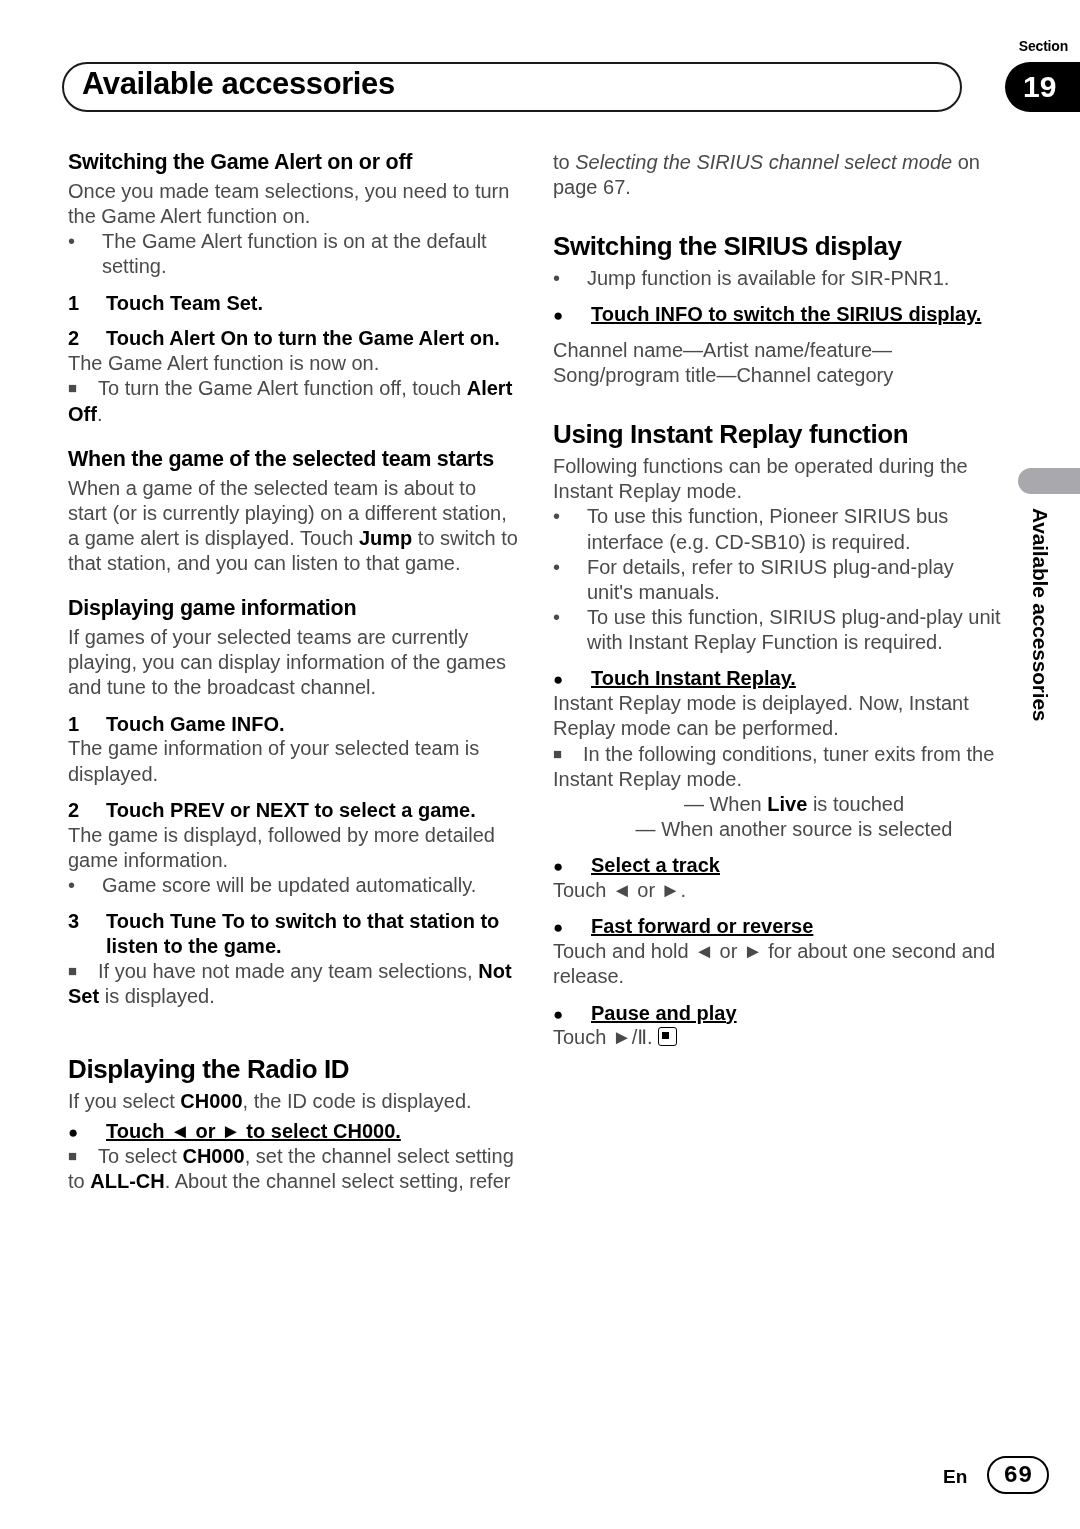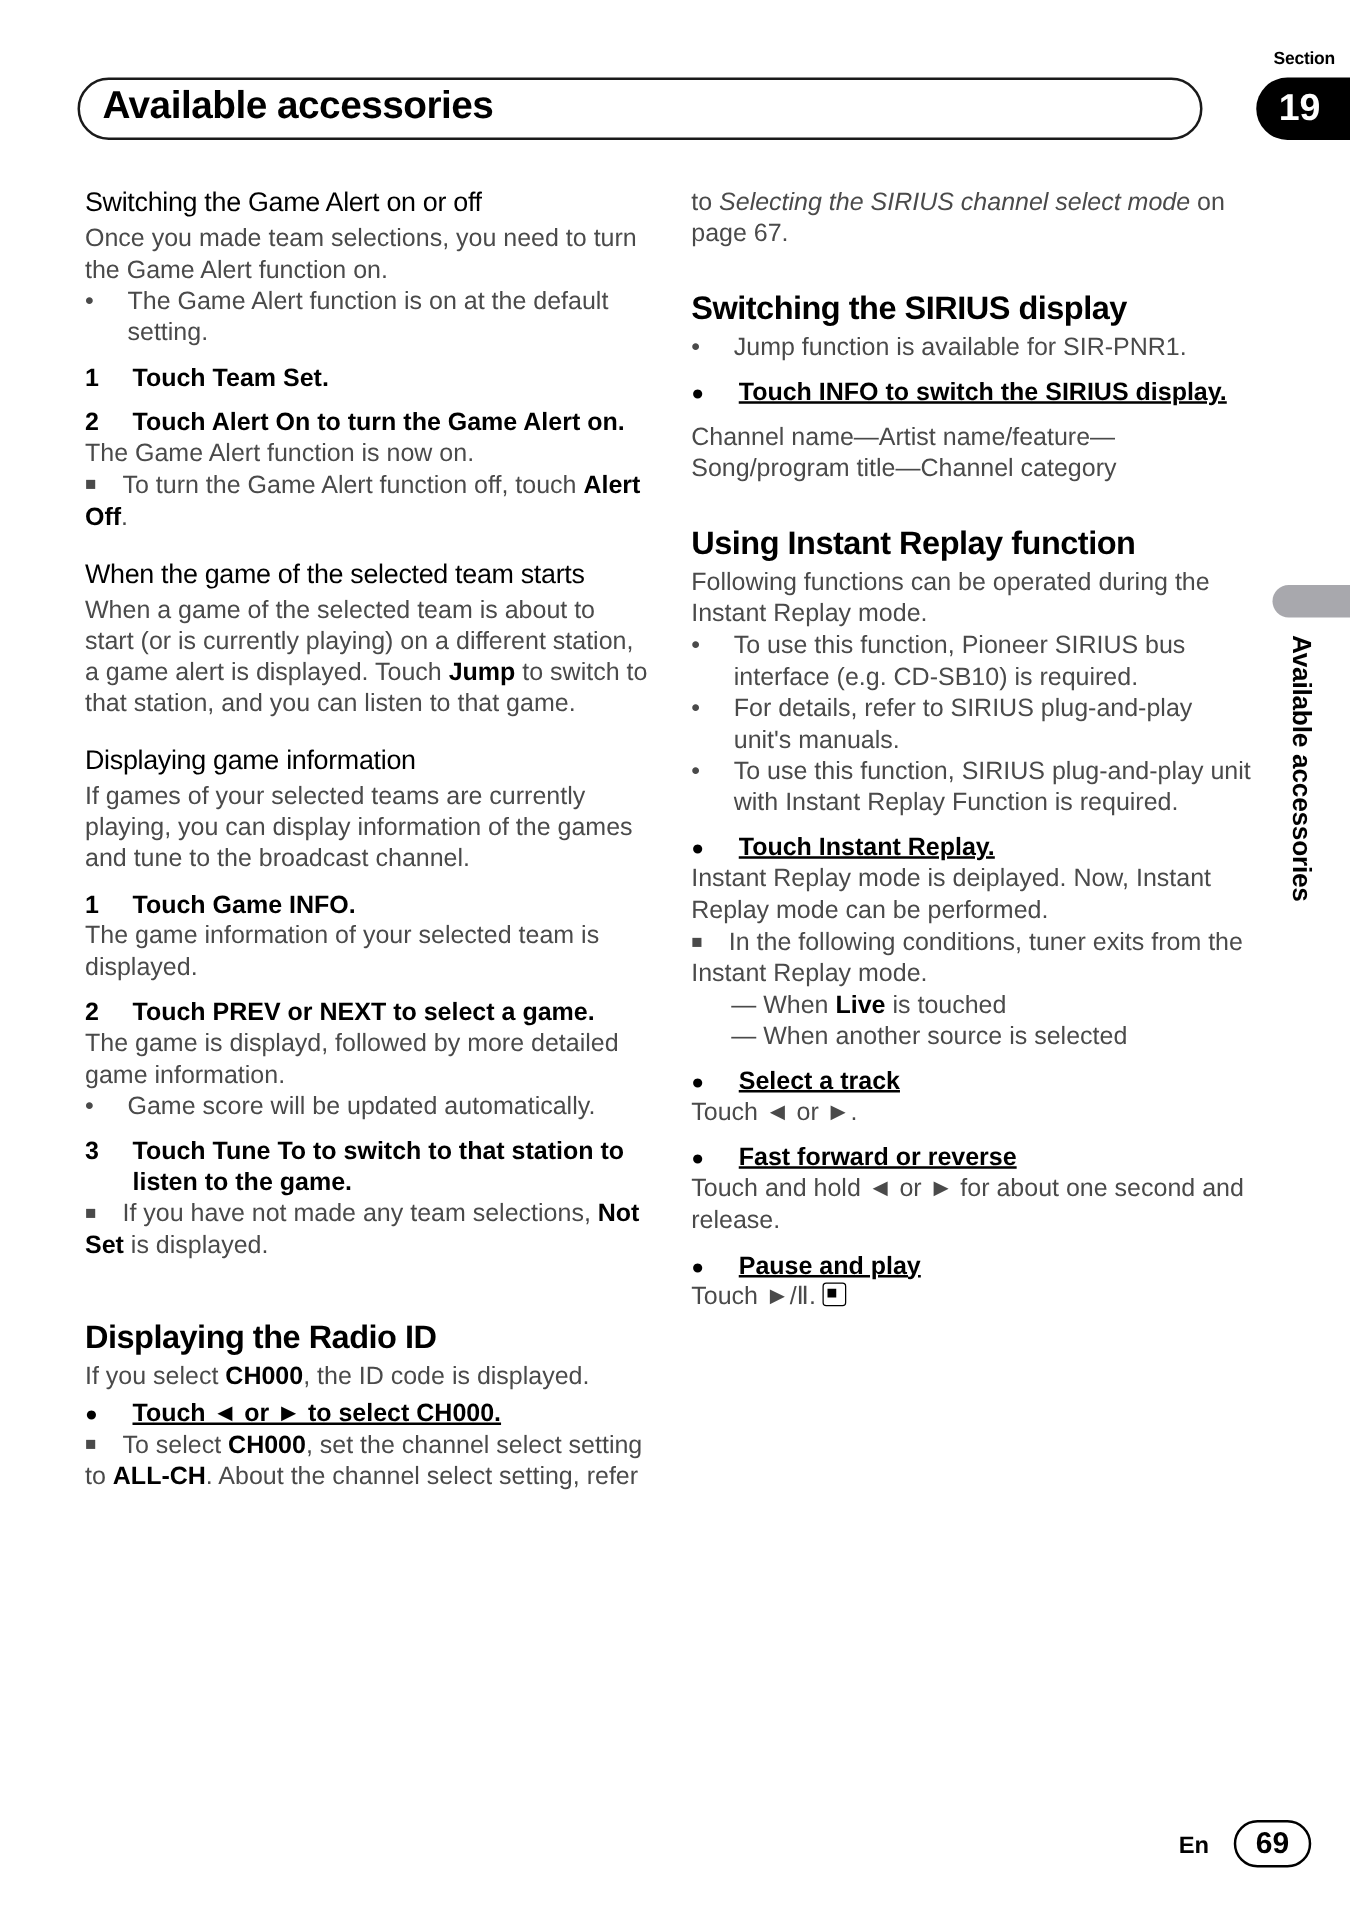--- a/index.html
+++ b/index.html
@@ -74,21 +74,21 @@
   .h1 {
     font-size: 26px;
     font-weight: bold;
     color: #000;
     letter-spacing: -0.4px;
     line-height: 1.14;
     margin: 0 0 4px 0;
   }
   .h2 {
     font-size: 21.5px;
-    font-weight: normal;
+    font-weight: bold;
     color: #000;
     letter-spacing: -0.25px;
     line-height: 1.2;
     margin: 0 0 3px 0;
   }
   .body {
     font-size: 20px;
     color: #4a4a4a;
     line-height: 1.26;
     margin: 0;
@@ -154,20 +154,21 @@
   .op .mk { display: inline-block; width: 38px; text-indent: 0; font-size: 17px; }
 
   
   .dash {
     font-size: 20px;
     color: #4a4a4a;
     line-height: 1.26;
     margin: 0;
     padding-left: 66px;
     text-indent: -34px;
+    text-align: center;
   }
   .dash b { color: #000; font-weight: bold; }
 
   .sp-xs { height: 5px; }
   .sp-s  { height: 11px; }
   .sp-m  { height: 20px; }
   .sp-l  { height: 32px; }
   .sp-xl { height: 46px; }
 
   
@@ -205,20 +206,21 @@
     width: 62px; height: 38px;
     border: 2px solid #000;
     border-radius: 19px;
     box-sizing: border-box;
     display: flex;
     align-items: center;
     justify-content: center;
     font-size: 24px;
     font-weight: bold;
     color: #000;
+    font-family: Liberation Mono, monospace;
   }
 
   
   .eos {
     display: inline-block;
     width: 17px; height: 17px;
     border: 1.6px solid #000;
     border-radius: 3px;
     position: relative;
     vertical-align: -2px;

